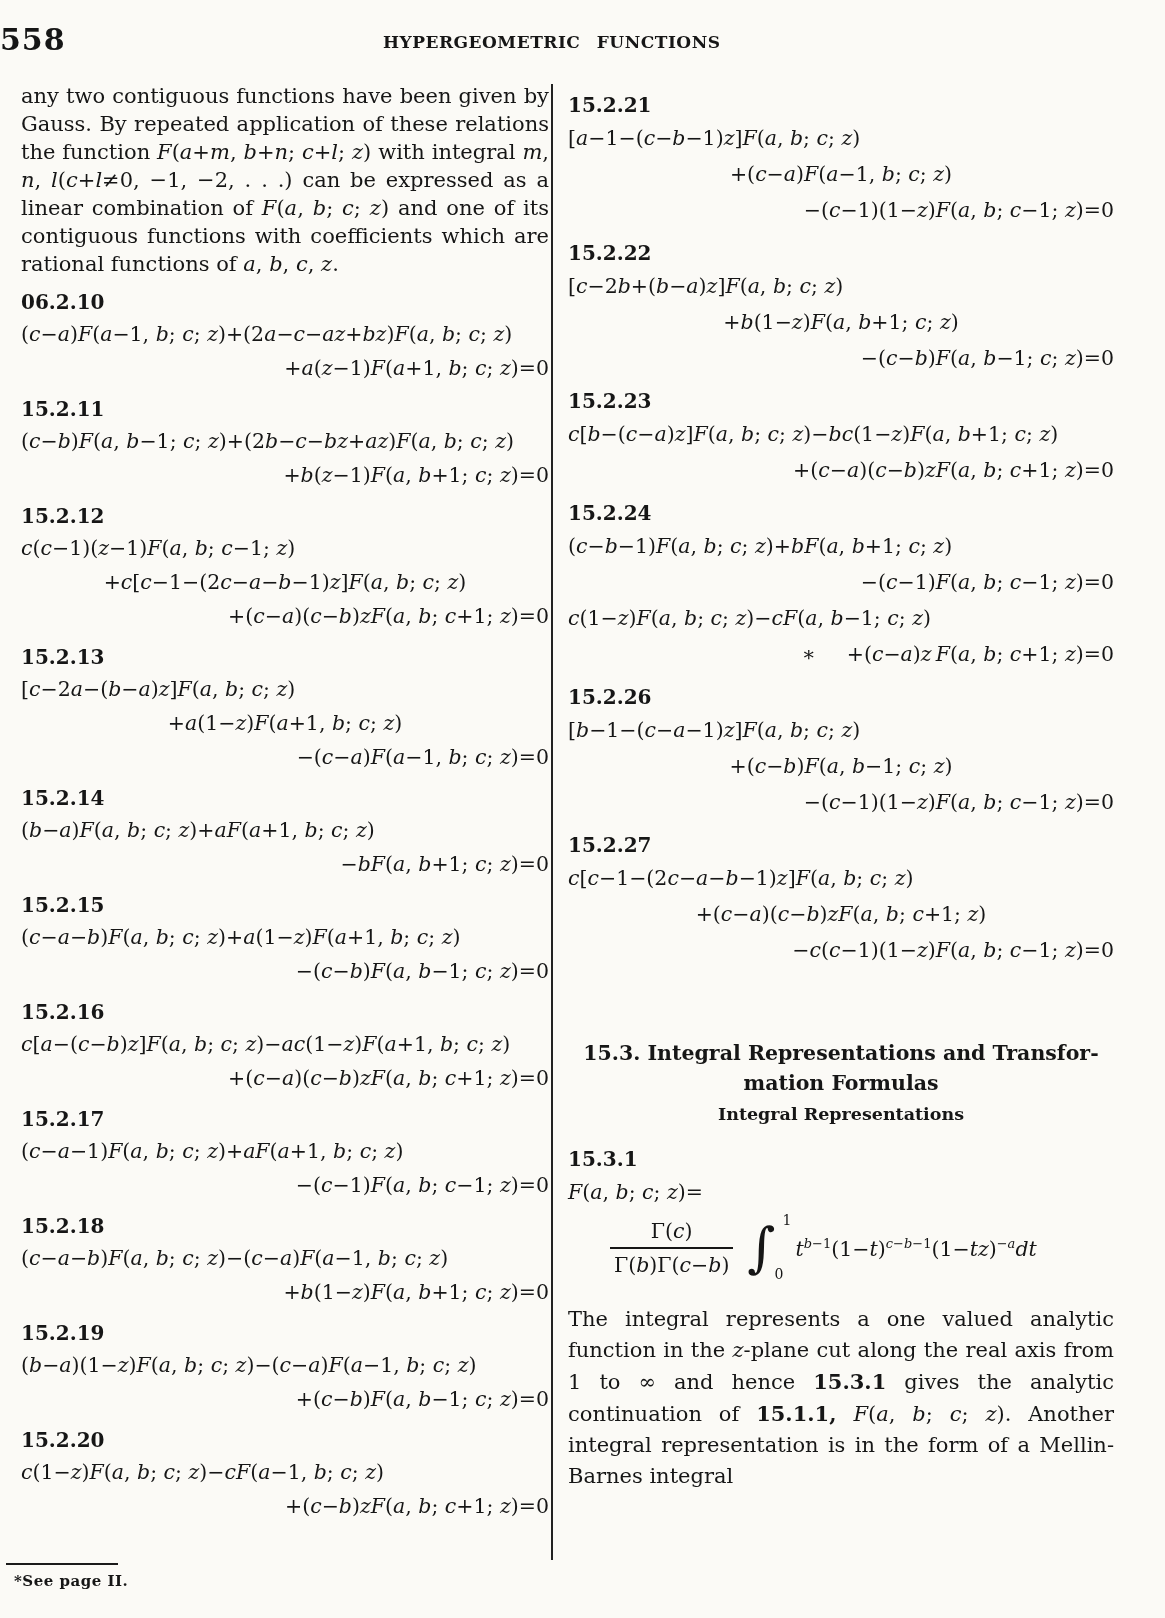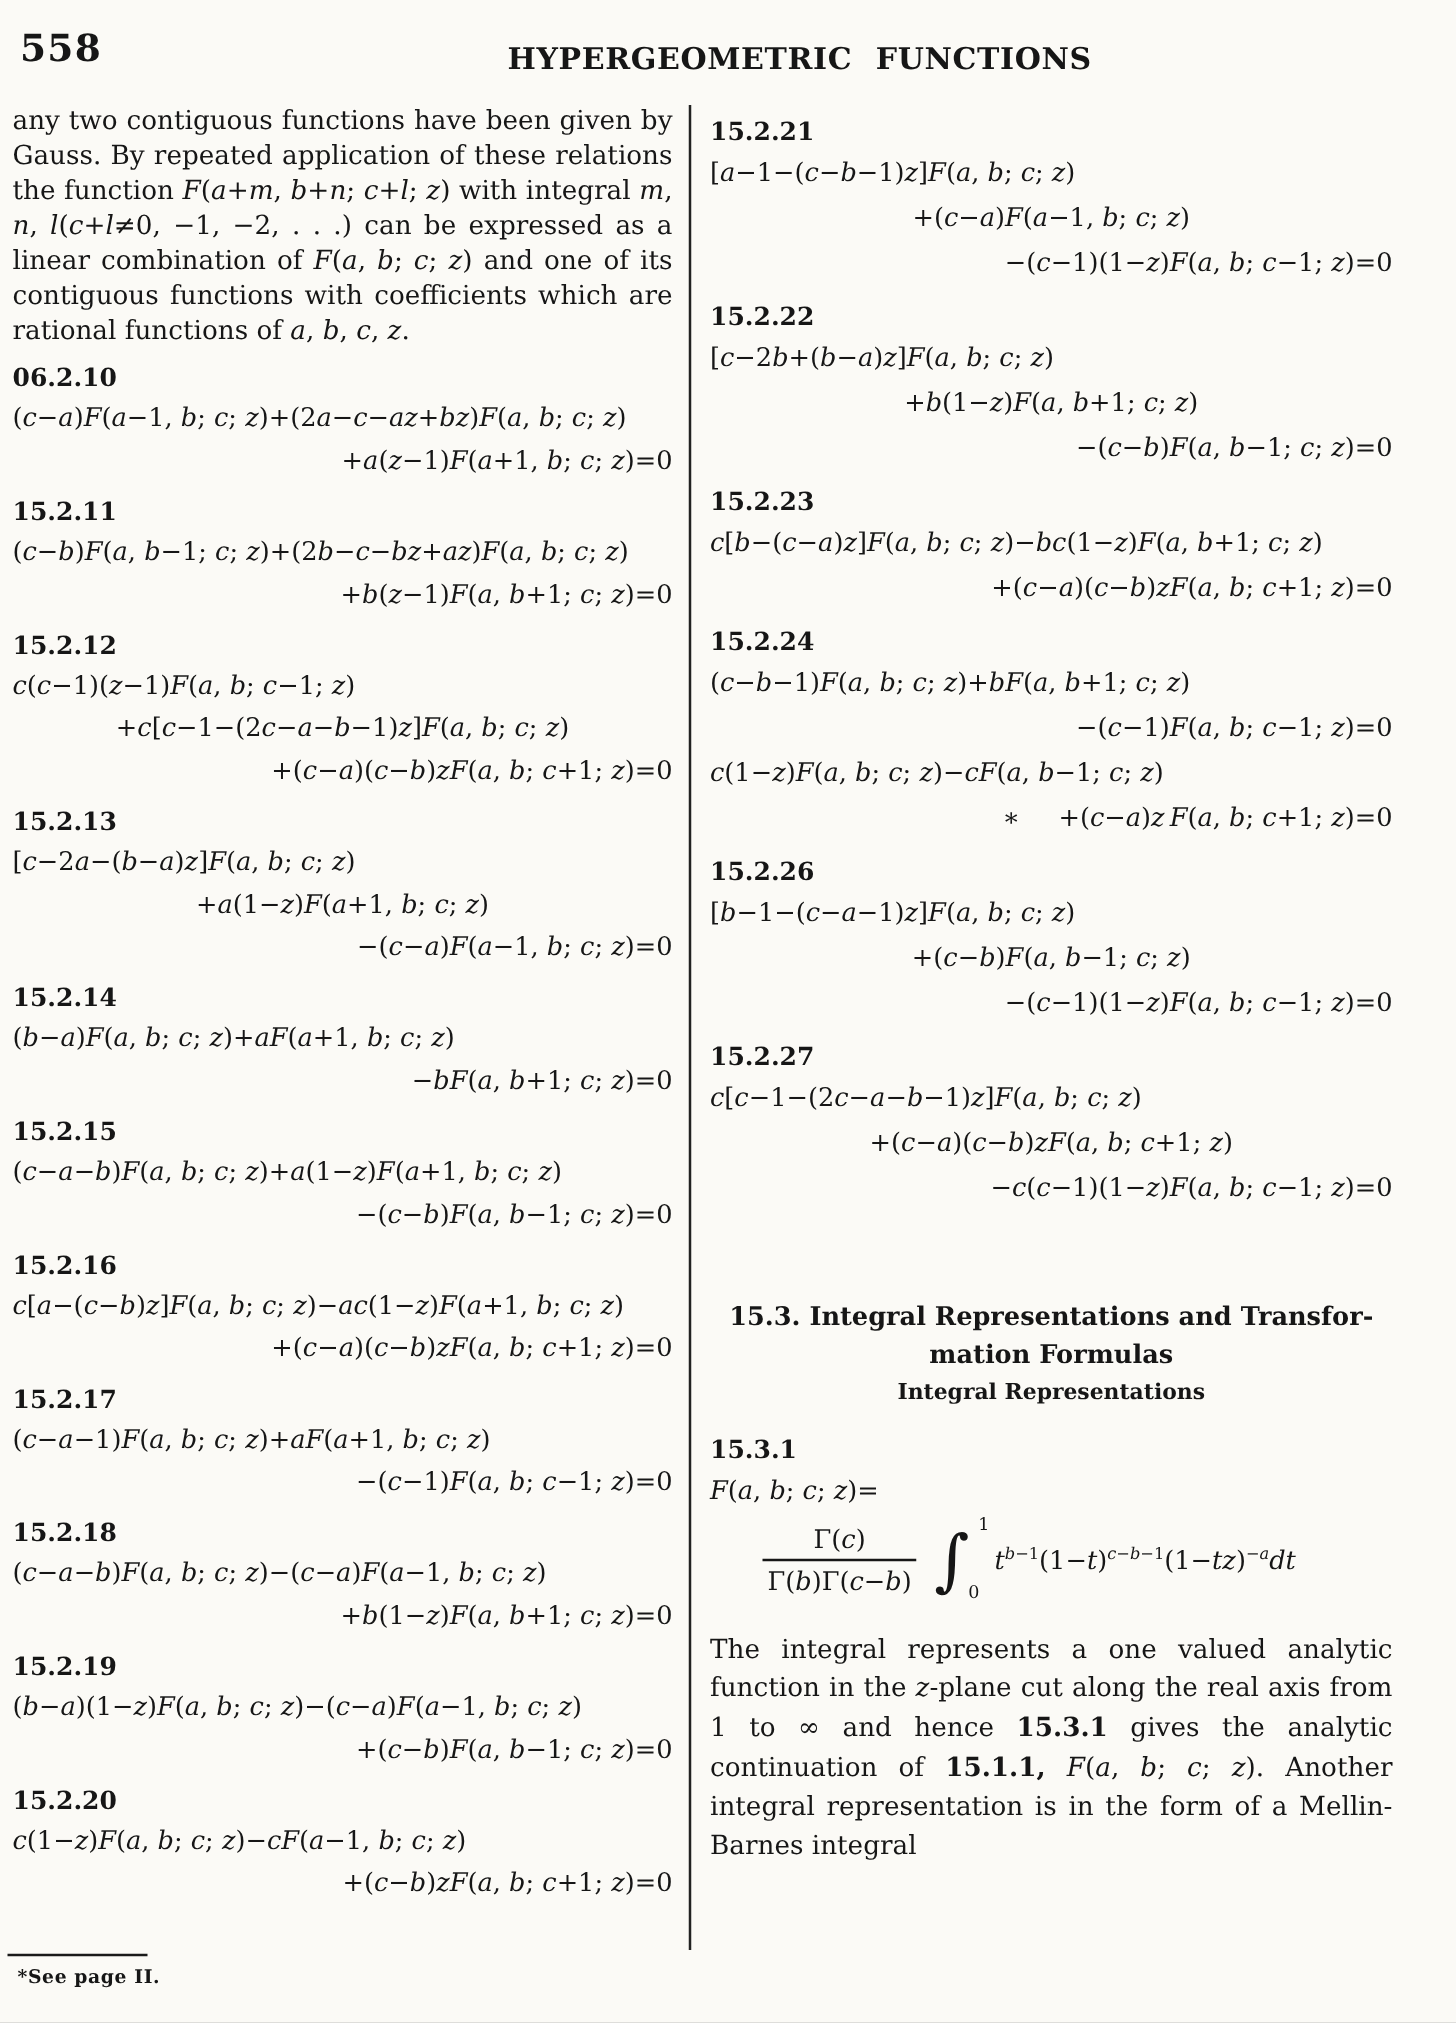--- a/index.html
+++ b/index.html
@@ -5,32 +5,32 @@
   :root { --paper:#fbfaf6; --ink:#161616; }
   * { margin:0; padding:0; box-sizing:border-box; }
   html,body { width:1165px; }
   body { background:#888; }
   .page {
     position:relative; width:1165px; height:1618px;
     background:var(--paper); color:var(--ink);
     font-family:"DejaVu Serif", serif; overflow:hidden;
   }
   .page-num {
-    position:absolute; left:16px; top:22px;
+    position:absolute; left:0; top:22px;
     font-size:30px; font-weight:bold; letter-spacing:1px;
   }
   .running-head {
-    position:absolute; left:406px; top:32px;
-    font-size:24px; font-weight:bold; letter-spacing:0.5px; word-spacing:10px;
+    position:absolute; left:383px; top:32px;
+    font-size:17px; font-weight:bold; letter-spacing:0.5px; word-spacing:10px;
   }
   .col-divider {
     position:absolute; left:551px; top:84px; width:2px; height:1476px;
     background:#222;
   }
-  .col-left  { position:absolute; left:10px;  top:82px; width:528px; }
+  .col-left  { position:absolute; left:21px;  top:82px; width:528px; }
   .col-right { position:absolute; left:568px; top:80px; width:546px; }
   .intro { font-size:21px; line-height:28px; text-align:justify; text-align-last:left; }
   .sg-r { font-style:normal; }
   .sg-i { font-style:italic; }
   .sg-b { font-weight:bold; }
   .eq-number { font-weight:bold; font-size:20px; line-height:30px; margin-top:9px; }
   .eq-line { font-size:20.5px; line-height:34px; white-space:nowrap; }
   .col-right .eq-line { line-height:36px; }
   .col-right .eq-number { margin-top:10px; }
   .align-l { text-align:left; }

